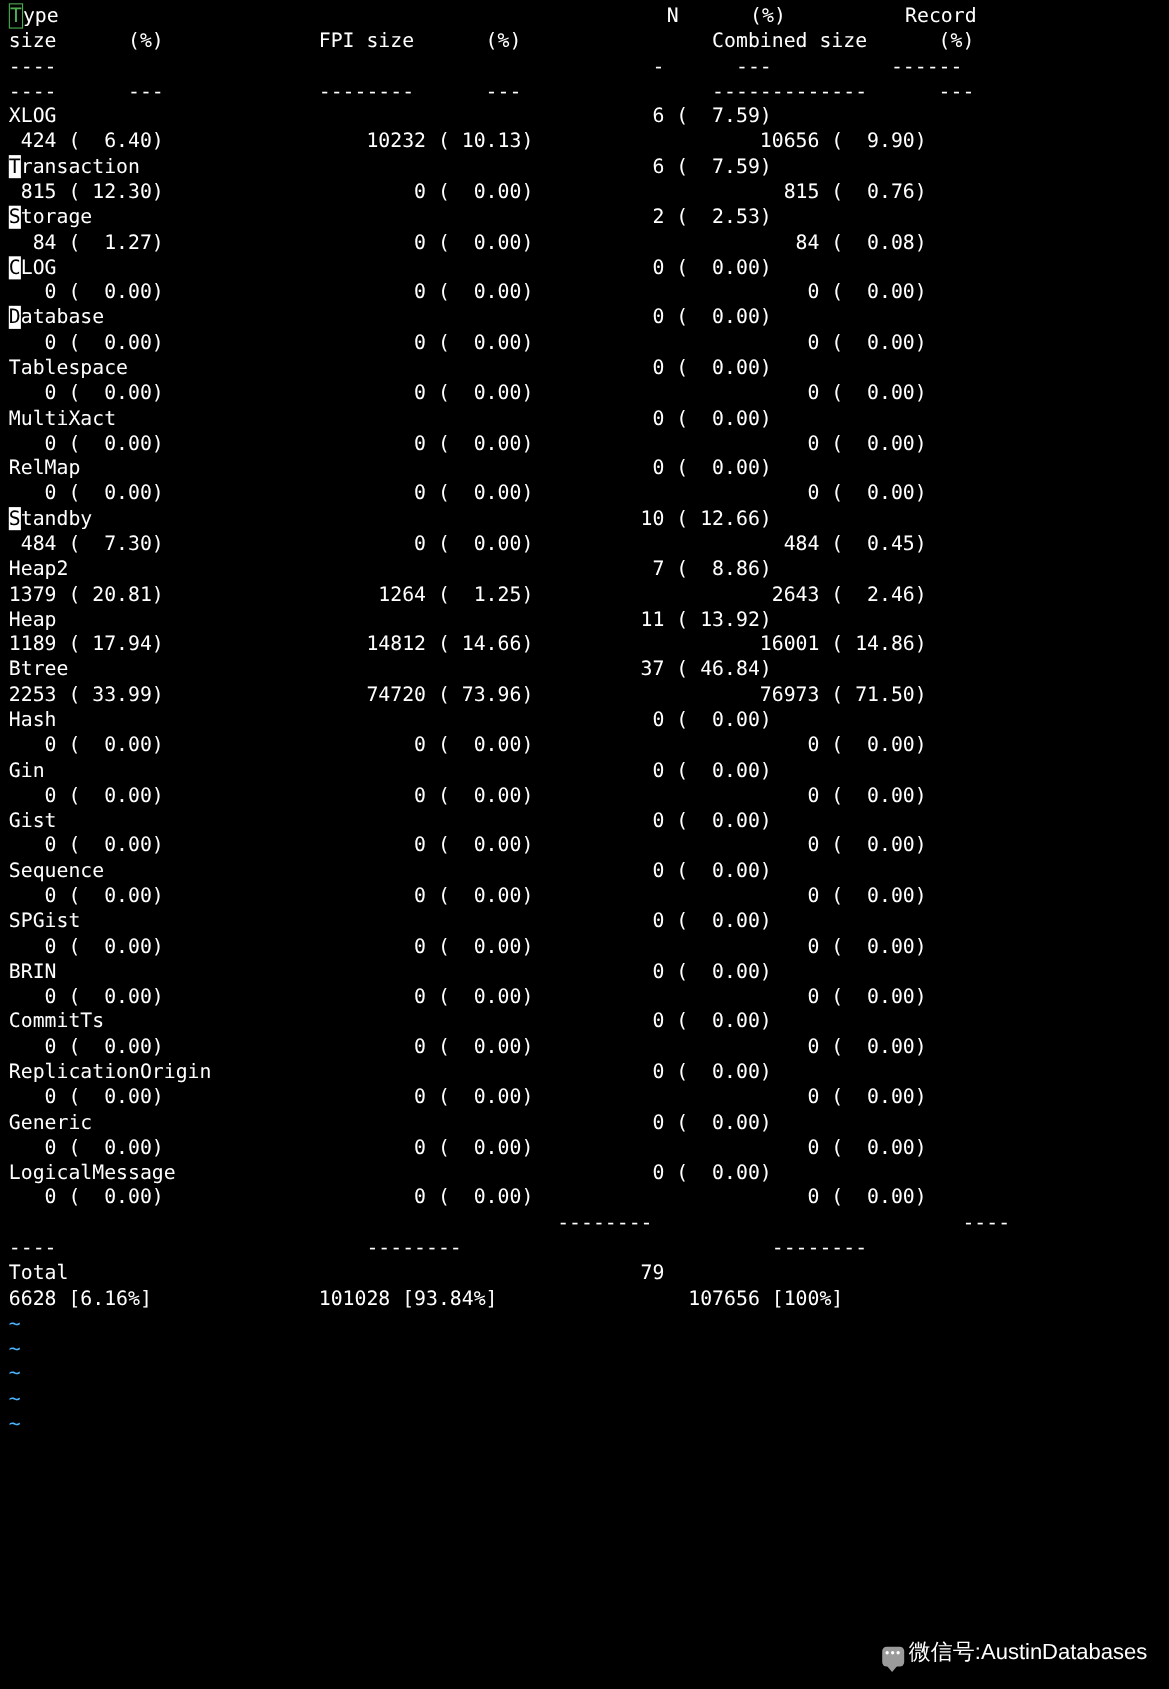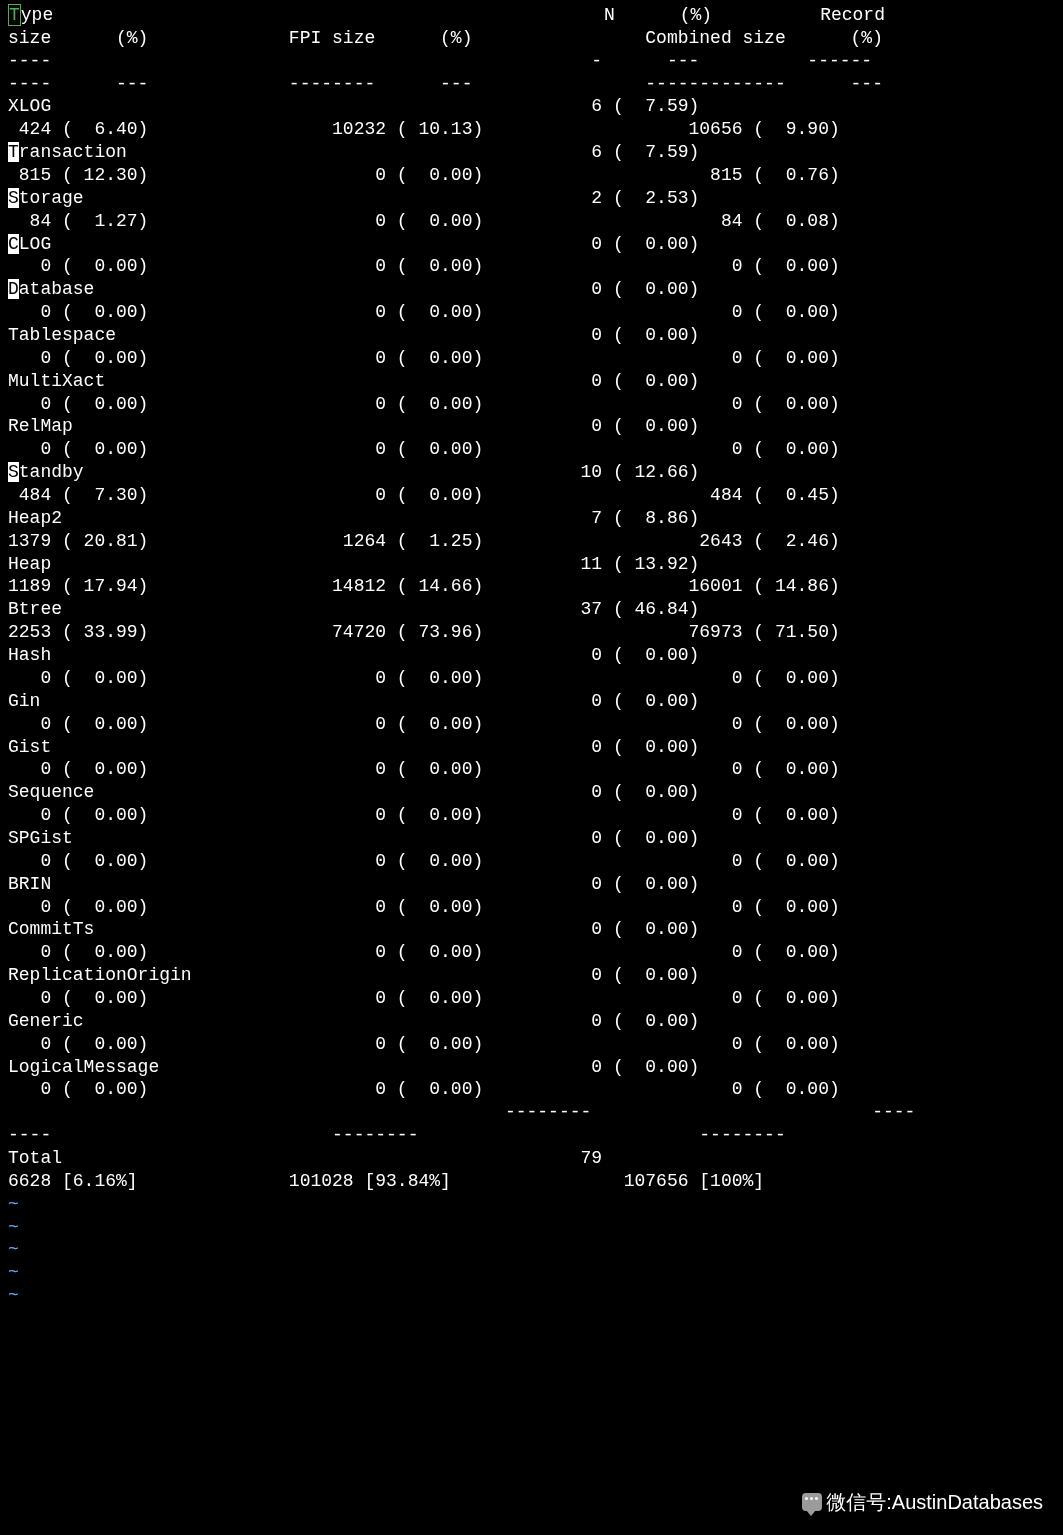--- a/index.html
+++ b/index.html
@@ -11,40 +11,39 @@
     font-size: 18px;
     line-height: 1.27;
     width: 1063px;
     height: 1535px;
     overflow: hidden;
   }
   pre {
     margin: 0;
     padding: 4px 8px;
     white-space: pre;
-    font-family: Liberation Mono, monospace;
   }
   .hl {
     background: #fff;
     color: #000;
   }
   .cursor {
     border: 1px solid #4CAF50;
     color: #4CAF50;
     padding: 0 0px;
   }
   .tilde {
     color: #4bb5ff;
   }
   .footer {
     position: absolute;
     bottom: 20px;
     right: 20px;
     display: flex;
-    align-items: center;
+    align-items: flex-end;
     color: #fff;
     font-family: "Microsoft YaHei", sans-serif;
     font-size: 20px;
   }
   .footer .bubble {
     width: 20px;
     height: 18px;
     background: #9b9b9b;
     border-radius: 4px;
     margin-right: 4px;

